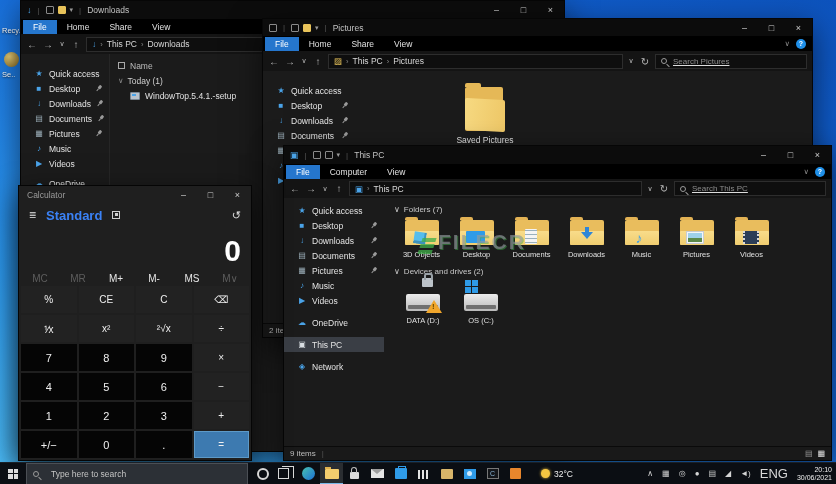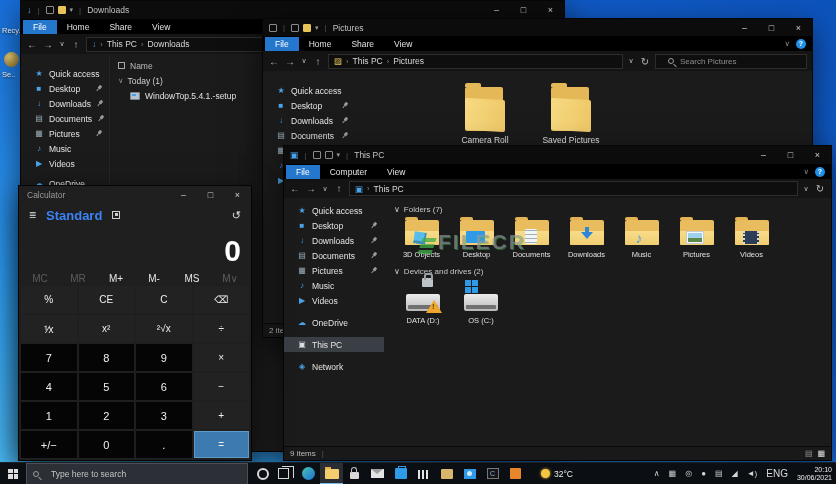--- a/index.html
+++ b/index.html
@@ -20,21 +20,21 @@
   .ribbon{display:flex;align-items:center;height:15px;background:#000;padding-left:2px;position:relative;}
   .rtab{padding:2px 10px;color:#e2e2e2;font-size:8.5px;}
   .rtab.file{background:#2576cd;color:#fff;}
   .rright{position:absolute;right:6px;top:0;height:100%;display:flex;align-items:center;gap:6px;}
   .helpdot{width:10px;height:10px;border-radius:50%;background:#1f8fe8;color:#fff;font-size:7px;font-weight:bold;display:flex;align-items:center;justify-content:center;}
   .abar{display:flex;align-items:center;height:20px;background:#141414;padding:0 5px;gap:4px;}
   .nav{color:#b8b8b8;font-size:10px;width:12px;text-align:center;flex:none;}
   .nav.small{font-size:7px;width:8px;}
   .field{flex:1;display:flex;align-items:center;height:15px;background:#0e0e0e;border:1px solid #2d2d2d;padding:0 5px;gap:4px;color:#d8d8d8;font-size:8.5px;min-width:0;overflow:hidden;white-space:nowrap;}
   .csep{color:#8a8a8a;font-size:7.5px;}
-  .srch{display:flex;align-items:center;width:152px;height:15px;background:#0e0e0e;border:1px solid #2d2d2d;padding:0 12px;gap:4px;flex:none;}
+  .srch{display:flex;align-items:center;width:152px;height:15px;background:#0e0e0e;border:1px solid #2d2d2d;padding:0 5px;gap:4px;flex:none;text-decoration:underline;}
   .srch input{flex:1;min-width:0;background:transparent;border:none;outline:none;color:#9a9a9a;font-family:"Liberation Sans",sans-serif;font-size:8px;}
   .srch input::placeholder{color:#8d8d8d;}
   .mag{width:6px;height:6px;border:1px solid #9a9a9a;border-radius:50%;position:relative;flex:none;}
   .mag::after{content:"";position:absolute;width:4px;height:1px;background:#9a9a9a;transform:rotate(45deg);left:4px;top:6px;}
   .body{display:flex;align-items:stretch;}
   .snav{flex:none;padding-top:12px;}
   .srow{display:flex;align-items:center;height:15px;padding-left:13px;gap:5px;font-size:8.5px;color:#e4e4e4;white-space:nowrap;}
   .srow.sel{background:#3a3e45;}
   .sic{width:10px;text-align:center;font-size:8px;flex:none;}
   .b{color:#4aa3e8}.y{color:#e8c35a}.g{color:#9fb2bd}.w{color:#d9dee2}
@@ -114,21 +114,21 @@
   .ti-bank{width:12px;height:9px;background:repeating-linear-gradient(90deg,#e3e3e3 0 2px,transparent 2px 4px);margin-top:2px;}
   .ti-files{width:12px;height:10px;background:#d8b56a;border-radius:1px;}
   .ti-photos{width:12px;height:10px;background:#2f9be8;position:relative;}
   .ti-photos::after{content:"";position:absolute;left:3px;top:2px;width:5px;height:5px;border-radius:50%;background:#cfe9fb;}
   .ti-code{width:12px;height:11px;background:#14161a;border:1px solid #777;color:#8ab6d8;font-size:7px;display:flex;align-items:center;justify-content:center;}
   .ti-office{width:11px;height:11px;background:#e8862c;border-radius:1px;}
   .weather{display:flex;align-items:center;gap:4px;margin-left:14px;color:#f0f0f0;font-size:8.5px;}
   .sun{width:9px;height:9px;border-radius:50%;background:#f5c642;box-shadow:0 0 3px #f5c642;}
   .tray{margin-left:auto;display:flex;align-items:center;gap:9px;padding-right:4px;color:#d8d8d8;font-size:8px;}
   .tico{font-size:8px;color:#d4d4d4;}
-  .lang{font-size:10px;}
+  .lang{font-size:13px;}
   .clock{text-align:right;font-size:7px;line-height:8px;color:#eee;}
   
   .dicon-label{position:absolute;color:#fff;font-size:7.5px;text-shadow:0 1px 2px rgba(0,0,0,.7);z-index:0;}
   .dicon-ball{position:absolute;left:4px;top:52px;width:15px;height:15px;border-radius:50%;background:radial-gradient(circle at 35% 30%,#e8cf7a,#8a6a1f);z-index:0;}
   .wm{position:absolute;left:420px;top:230px;z-index:6;display:flex;align-items:flex-end;gap:4px;opacity:.75;pointer-events:none;}
   .wm .bars{width:14px;height:16px;background:linear-gradient(#3fae49 0 4px,transparent 4px 6px,#3fae49 6px 10px,transparent 10px 12px,#3fae49 12px 16px);transform:skewX(-18deg);}
   .wm .txt{font-size:21px;font-weight:bold;letter-spacing:2px;color:rgba(148,154,160,.85);text-shadow:1px 1px 0 rgba(63,174,73,.65);}
   .fgroup{display:flex;align-items:center;gap:4px;color:#c9c9c9;font-size:8px;margin:3px 0;}
   .tilerow{display:flex;}
   .namehdr{display:flex;align-items:center;gap:5px;color:#bdbdbd;font-size:8.5px;height:15px;}
@@ -320,27 +320,20 @@
             <span class="sic b">▶</span>
             <span>Videos</span>
           </div>
       </div>
       <div style="flex:1;display:flex;gap:14px;padding:16px 0 0 94px;align-items:flex-start;">
         <div class="tile" style="width:72px;">
           <div class="bigf">
               <span class="bk"></span>
               <span class="fr"></span>
             </div>
-          <div style="font-size:8.5px;">Camera Roll</div>
-        </div>
-        <div class="tile" style="width:72px;">
-          <div class="bigf">
-              <span class="bk"></span>
-              <span class="fr"></span>
-            </div>
           <div style="font-size:8.5px;">Saved Pictures</div>
         </div>
       </div>
     </div>
     <div class="statusbar">
       <span>2 items</span>
       <span style="color:#555;">|</span>
     </div>
   </div>
 
@@ -375,20 +368,24 @@
       <span class="nav">→</span>
       <span class="nav small">∨</span>
       <span class="nav">↑</span>
       <span class="field">
         <span class="b">▣</span>
         <span class="csep">›</span>
         <span>This PC</span>
       </span>
       <span class="nav small">∨</span>
       <span class="nav">↻</span>
+      <span class="srch">
+        <span class="mag"></span>
+        <input placeholder="Search This PC" style="">
+      </span>
     </div>
     <div class="body" style="height:248px;">
       <div class="snav" style="width:100px;padding-top:5px;">
         <div class="srow">
             <span class="sic b">★</span>
             <span>Quick access</span>
           </div>
         <div class="srow">
             <span class="sic b">■</span>
             <span>Desktop</span>

